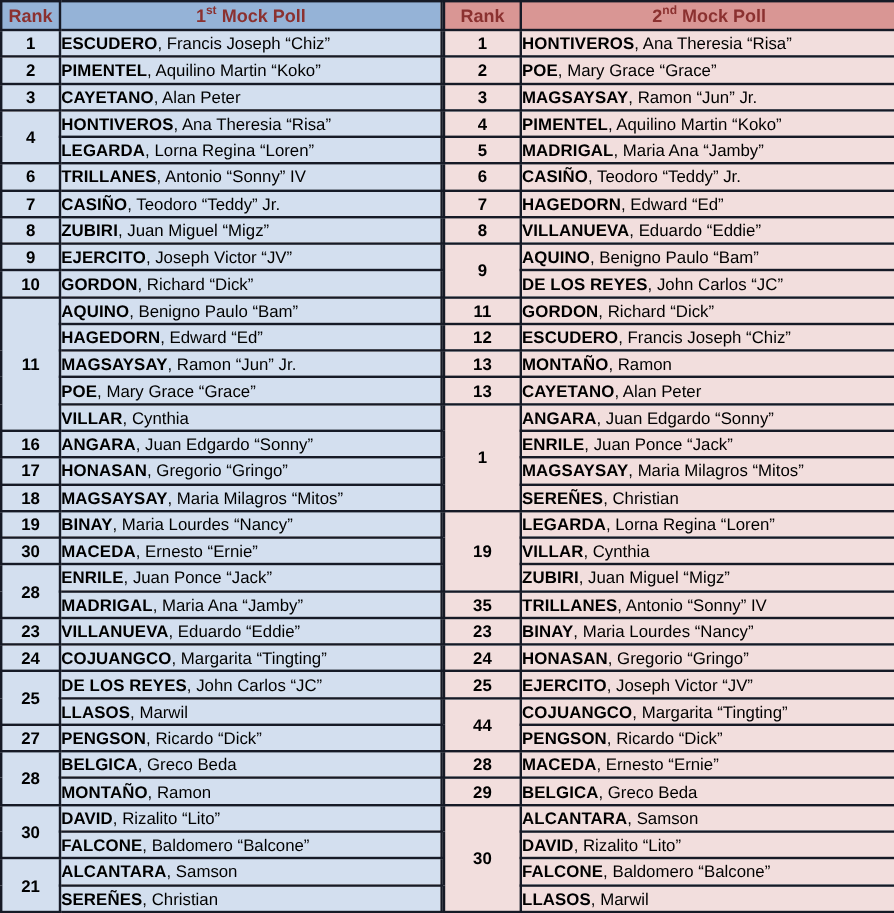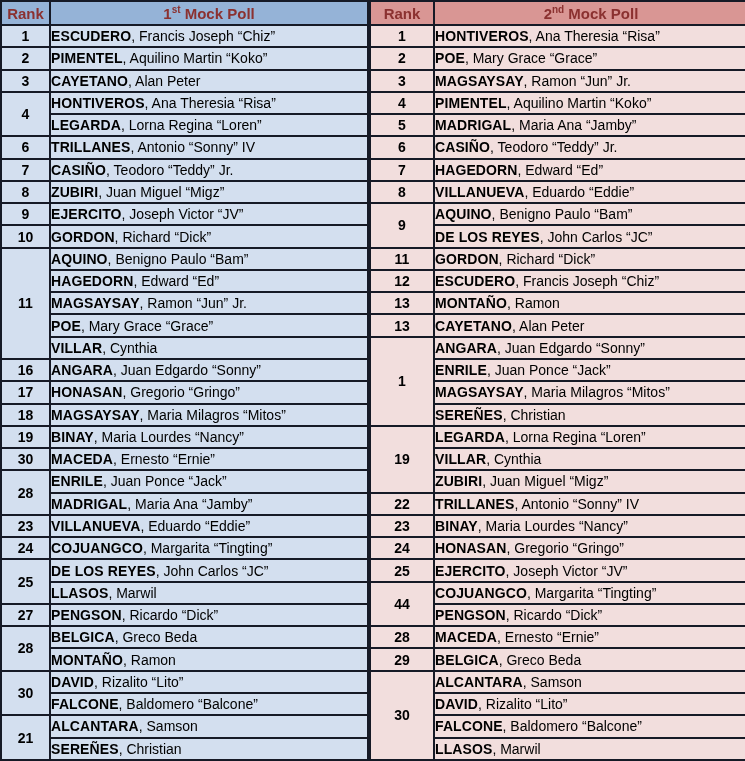--- a/index.html
+++ b/index.html
@@ -276,21 +276,21 @@
           <td class="rank" rowspan="3">19</td>
           <td class="name"><b>LEGARDA</b>, Lorna Regina “Loren”</td>
         </tr>
         <tr>
           <td class="name"><b>VILLAR</b>, Cynthia</td>
         </tr>
         <tr>
           <td class="name"><b>ZUBIRI</b>, Juan Miguel “Migz”</td>
         </tr>
         <tr>
-          <td class="rank" rowspan="1">22</td>
+          <td class="rank" rowspan="1">35</td>
           <td class="name"><b>TRILLANES</b>, Antonio “Sonny” IV</td>
         </tr>
         <tr>
           <td class="rank" rowspan="1">23</td>
           <td class="name"><b>BINAY</b>, Maria Lourdes “Nancy”</td>
         </tr>
         <tr>
           <td class="rank" rowspan="1">24</td>
           <td class="name"><b>HONASAN</b>, Gregorio “Gringo”</td>
         </tr>

